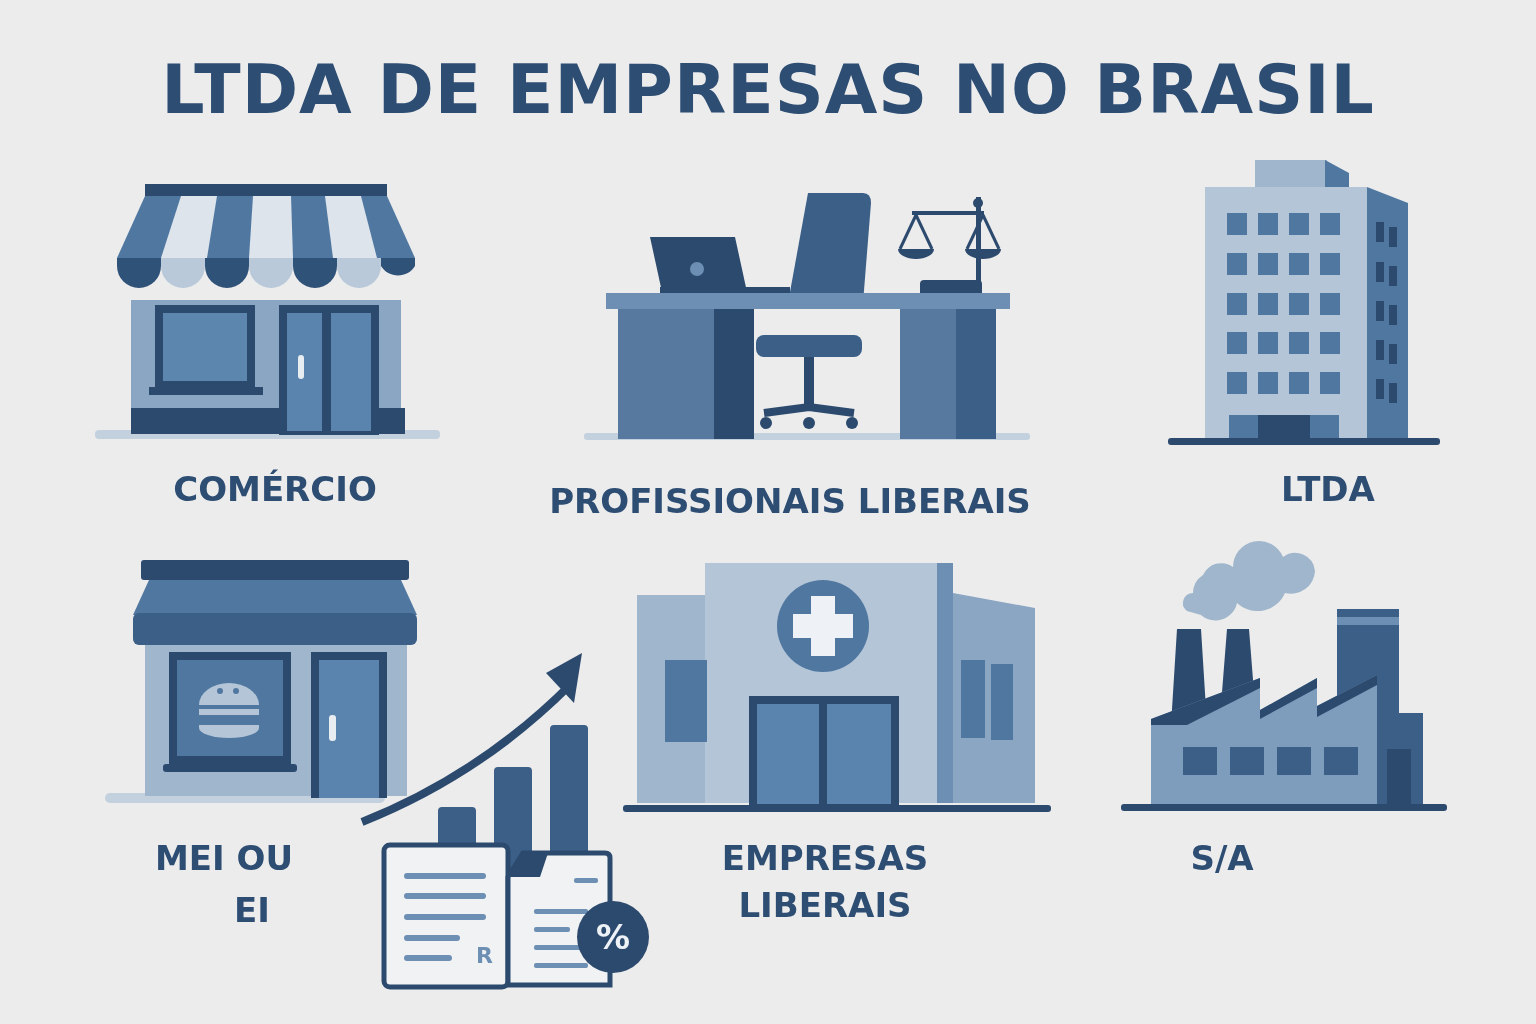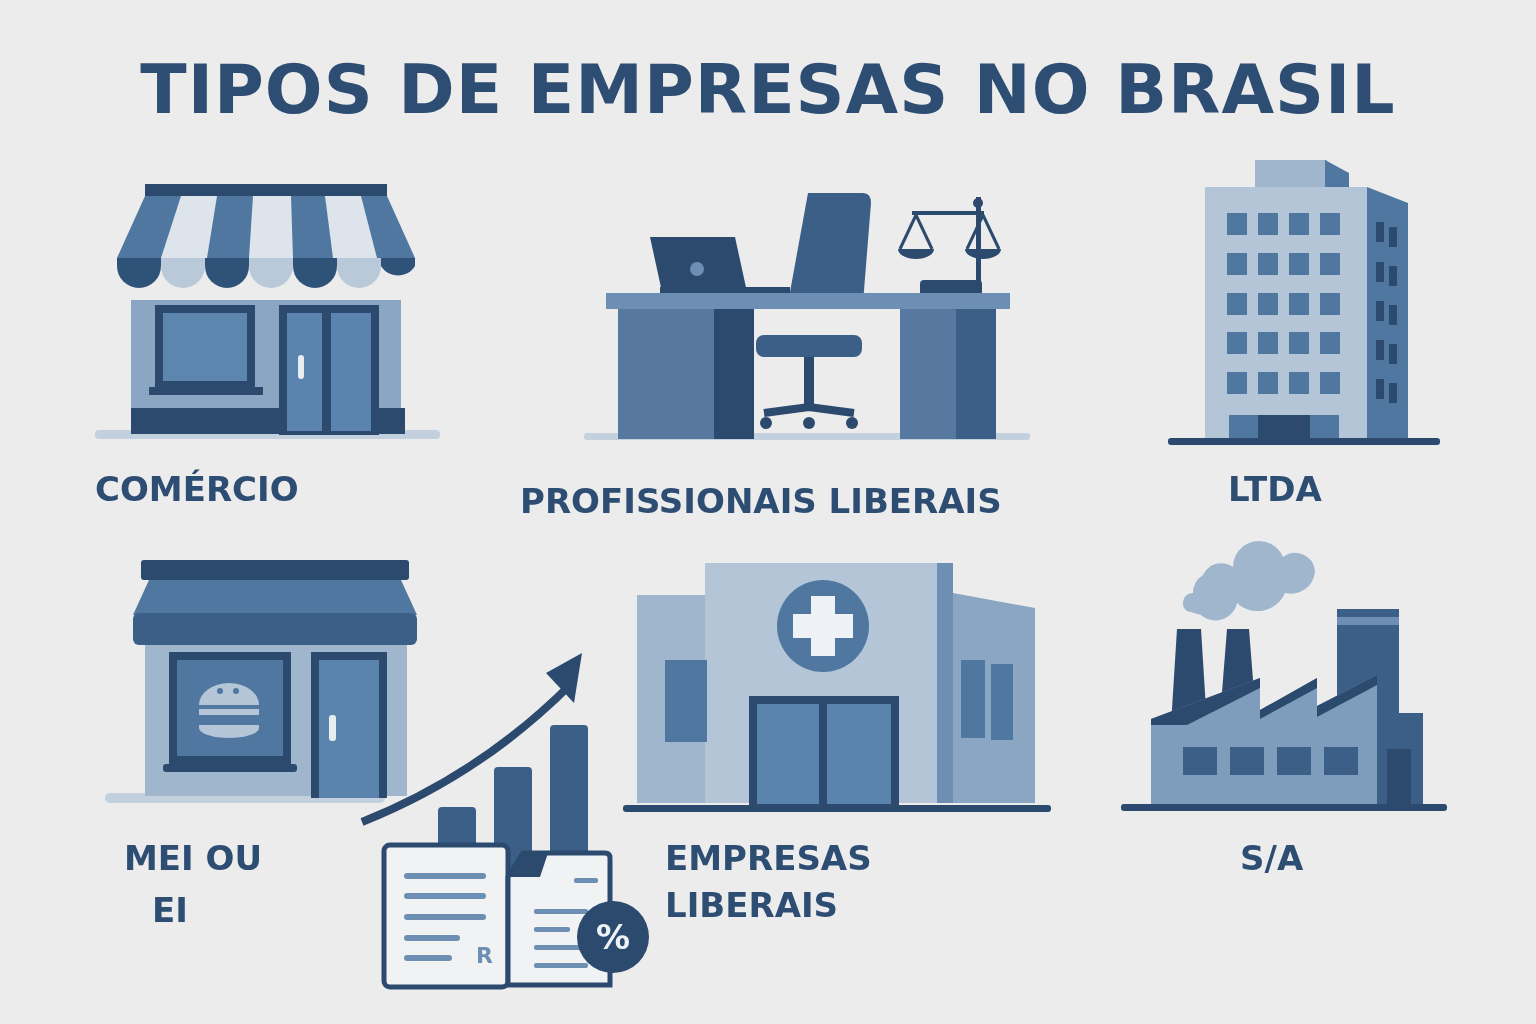--- a/index.html
+++ b/index.html
@@ -8,29 +8,29 @@
     background:#ececec;
     font-family:"DejaVu Sans", sans-serif;
     position:relative;
   }
   .title {
     position:absolute; left:0; top:50px; width:1536px;
     text-align:center; font-size:68px; font-weight:bold;
     color:#2d4d73; letter-spacing:1px;
   }
   .label {
-    position:absolute; font-weight:bold;
+    position:absolute; text-align:center; font-weight:bold;
     color:#2d4d73; font-size:34px; line-height:52px;
   }
   svg.ill { position:absolute; overflow:visible; }
 </style>
 </head>
 <body>
 
-<div class="title">TIPOS DE EMPRESAS NO BRASIL</div>
+<div class="title">LTDA DE EMPRESAS NO BRASIL</div>
 
 <svg class="ill" style="left:95px;top:180px" width="350" height="265" viewBox="0 0 350 265">
   <rect x="0" y="250" width="345" height="9" rx="4" fill="#c3d0dd"></rect>
   <rect x="36" y="120" width="270" height="130" fill="#8aa6c3"></rect>
   <rect x="50" y="4" width="242" height="12" fill="#2c4a6e"></rect>
   <polygon points="50,16 292,16 320,78 22,78" fill="#4f77a0"></polygon>
   <polygon points="86,16 122,16 112,78 66,78" fill="#dde4ec"></polygon>
   <polygon points="158,16 196,16 198,78 154,78" fill="#dde4ec"></polygon>
   <polygon points="230,16 266,16 282,78 238,78" fill="#dde4ec"></polygon>
   <g>
@@ -209,13 +209,13 @@
   <polygon points="145,175 202,143 202,153 145,184" fill="#2c4a6e"></polygon>
   <polygon points="202,171 262,140 262,150 202,182" fill="#2c4a6e"></polygon>
   <g fill="#3b5f87">
     <rect x="68" y="212" width="34" height="28"></rect>
       <rect x="115" y="212" width="34" height="28"></rect>
     <rect x="162" y="212" width="34" height="28"></rect>
       <rect x="209" y="212" width="34" height="28"></rect>
   </g>
   <rect x="6" y="269" width="326" height="7" rx="3" fill="#2c4a6e"></rect>
 </svg>
-<div class="label" style="left:1240px;top:832px;width:200px">S/A</div>
+<div class="label" style="left:1122px;top:832px;width:200px">S/A</div>
 
 </body></html>

